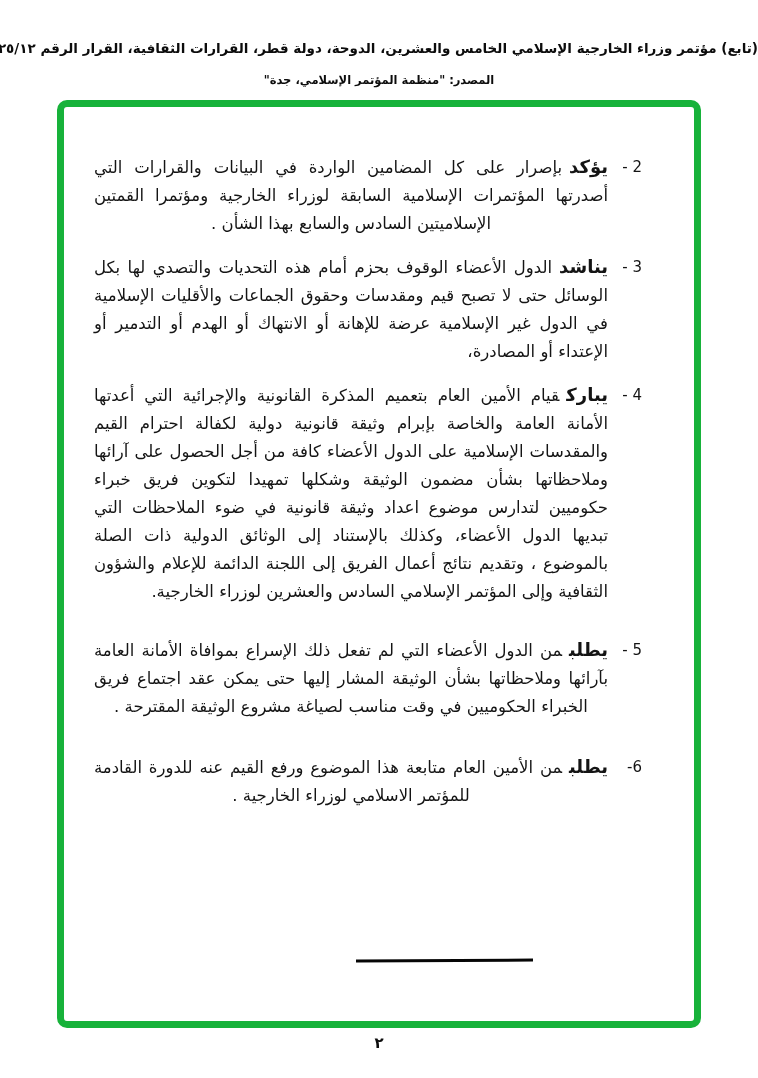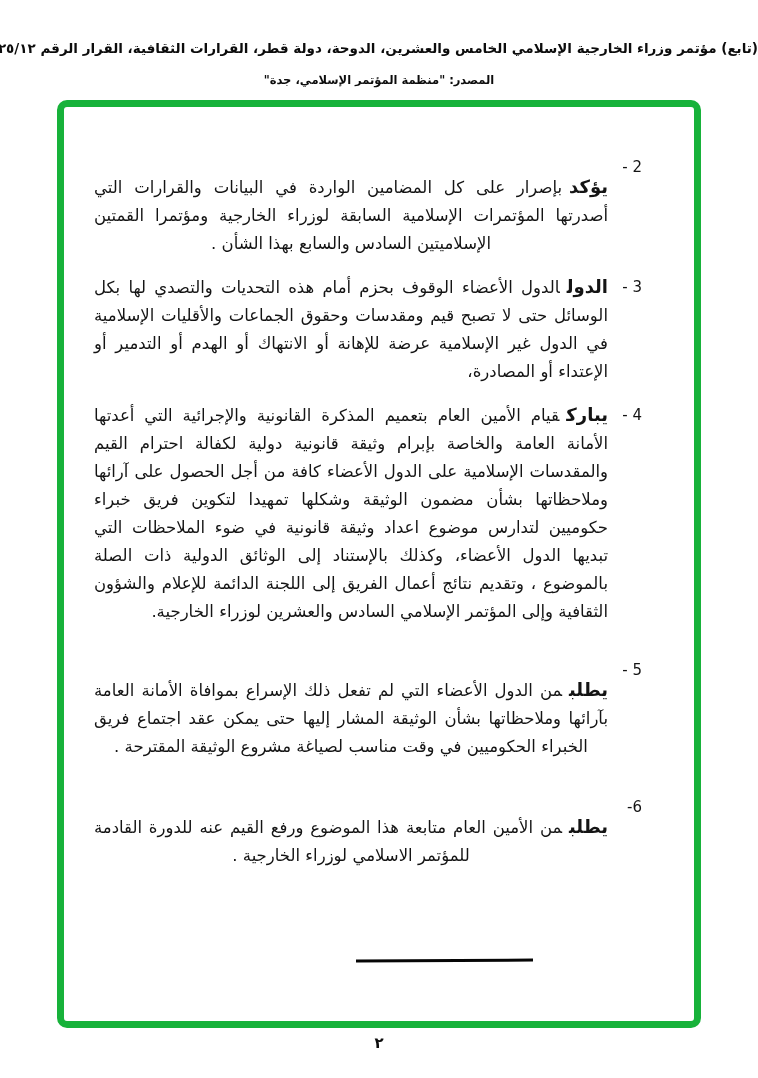--- a/index.html
+++ b/index.html
@@ -65,21 +65,21 @@
     direction: rtl;
   }
   .text {
     flex: 1;
     font-size: 16.5px;
     line-height: 28px;
     text-align: justify;
     text-align-last: right;
     direction: rtl;
   }
-  .item.center-last .text { text-align-last: center; margin-top: 20px; }
+  .item.center-last .text { text-align-last: center; }
   .lead {
     font-weight: bold;
     font-size: 18px;
     margin-left: 7px;
   }
   .divider {
     position: absolute;
     left: 292px; top: 852px;
     width: 177px; height: 3px;
     background: #060606;
@@ -109,21 +109,21 @@
       <div class="item center-last">
         <div class="marker">2 -</div>
         <div class="text">
           <span class="lead">يؤكد</span><span>بإصرار على كل المضامين الواردة في البيانات والقرارات التي أصدرتها المؤتمرات الإسلامية السابقة لوزراء الخارجية ومؤتمرا القمتين الإسلاميتين السادس والسابع بهذا الشأن .</span>
         </div>
       </div>
 
       <div class="item">
         <div class="marker">3 -</div>
         <div class="text">
-          <span class="lead">الدول</span><span>الدول الأعضاء الوقوف بحزم أمام هذه التحديات والتصدي لها بكل الوسائل حتى لا تصبح قيم ومقدسات وحقوق الجماعات والأقليات الإسلامية في الدول غير الإسلامية عرضة للإهانة أو الانتهاك أو الهدم أو التدمير أو الإعتداء أو المصادرة،</span>
+          <span class="lead">يناشد</span><span>الدول الأعضاء الوقوف بحزم أمام هذه التحديات والتصدي لها بكل الوسائل حتى لا تصبح قيم ومقدسات وحقوق الجماعات والأقليات الإسلامية في الدول غير الإسلامية عرضة للإهانة أو الانتهاك أو الهدم أو التدمير أو الإعتداء أو المصادرة،</span>
         </div>
       </div>
 
       <div class="item">
         <div class="marker">4 -</div>
         <div class="text">
           <span class="lead">يبارك</span><span>قيام الأمين العام بتعميم المذكرة القانونية والإجرائية التي أعدتها الأمانة العامة والخاصة بإبرام وثيقة قانونية دولية لكفالة احترام القيم والمقدسات الإسلامية على الدول الأعضاء كافة من أجل الحصول على آرائها وملاحظاتها بشأن مضمون الوثيقة وشكلها تمهيدا لتكوين فريق خبراء حكوميين لتدارس موضوع اعداد وثيقة قانونية في ضوء الملاحظات التي تبديها الدول الأعضاء، وكذلك بالإستناد إلى الوثائق الدولية ذات الصلة بالموضوع ، وتقديم نتائج أعمال الفريق إلى اللجنة الدائمة للإعلام والشؤون الثقافية وإلى المؤتمر الإسلامي السادس والعشرين لوزراء الخارجية.</span>
         </div>
       </div>
 

